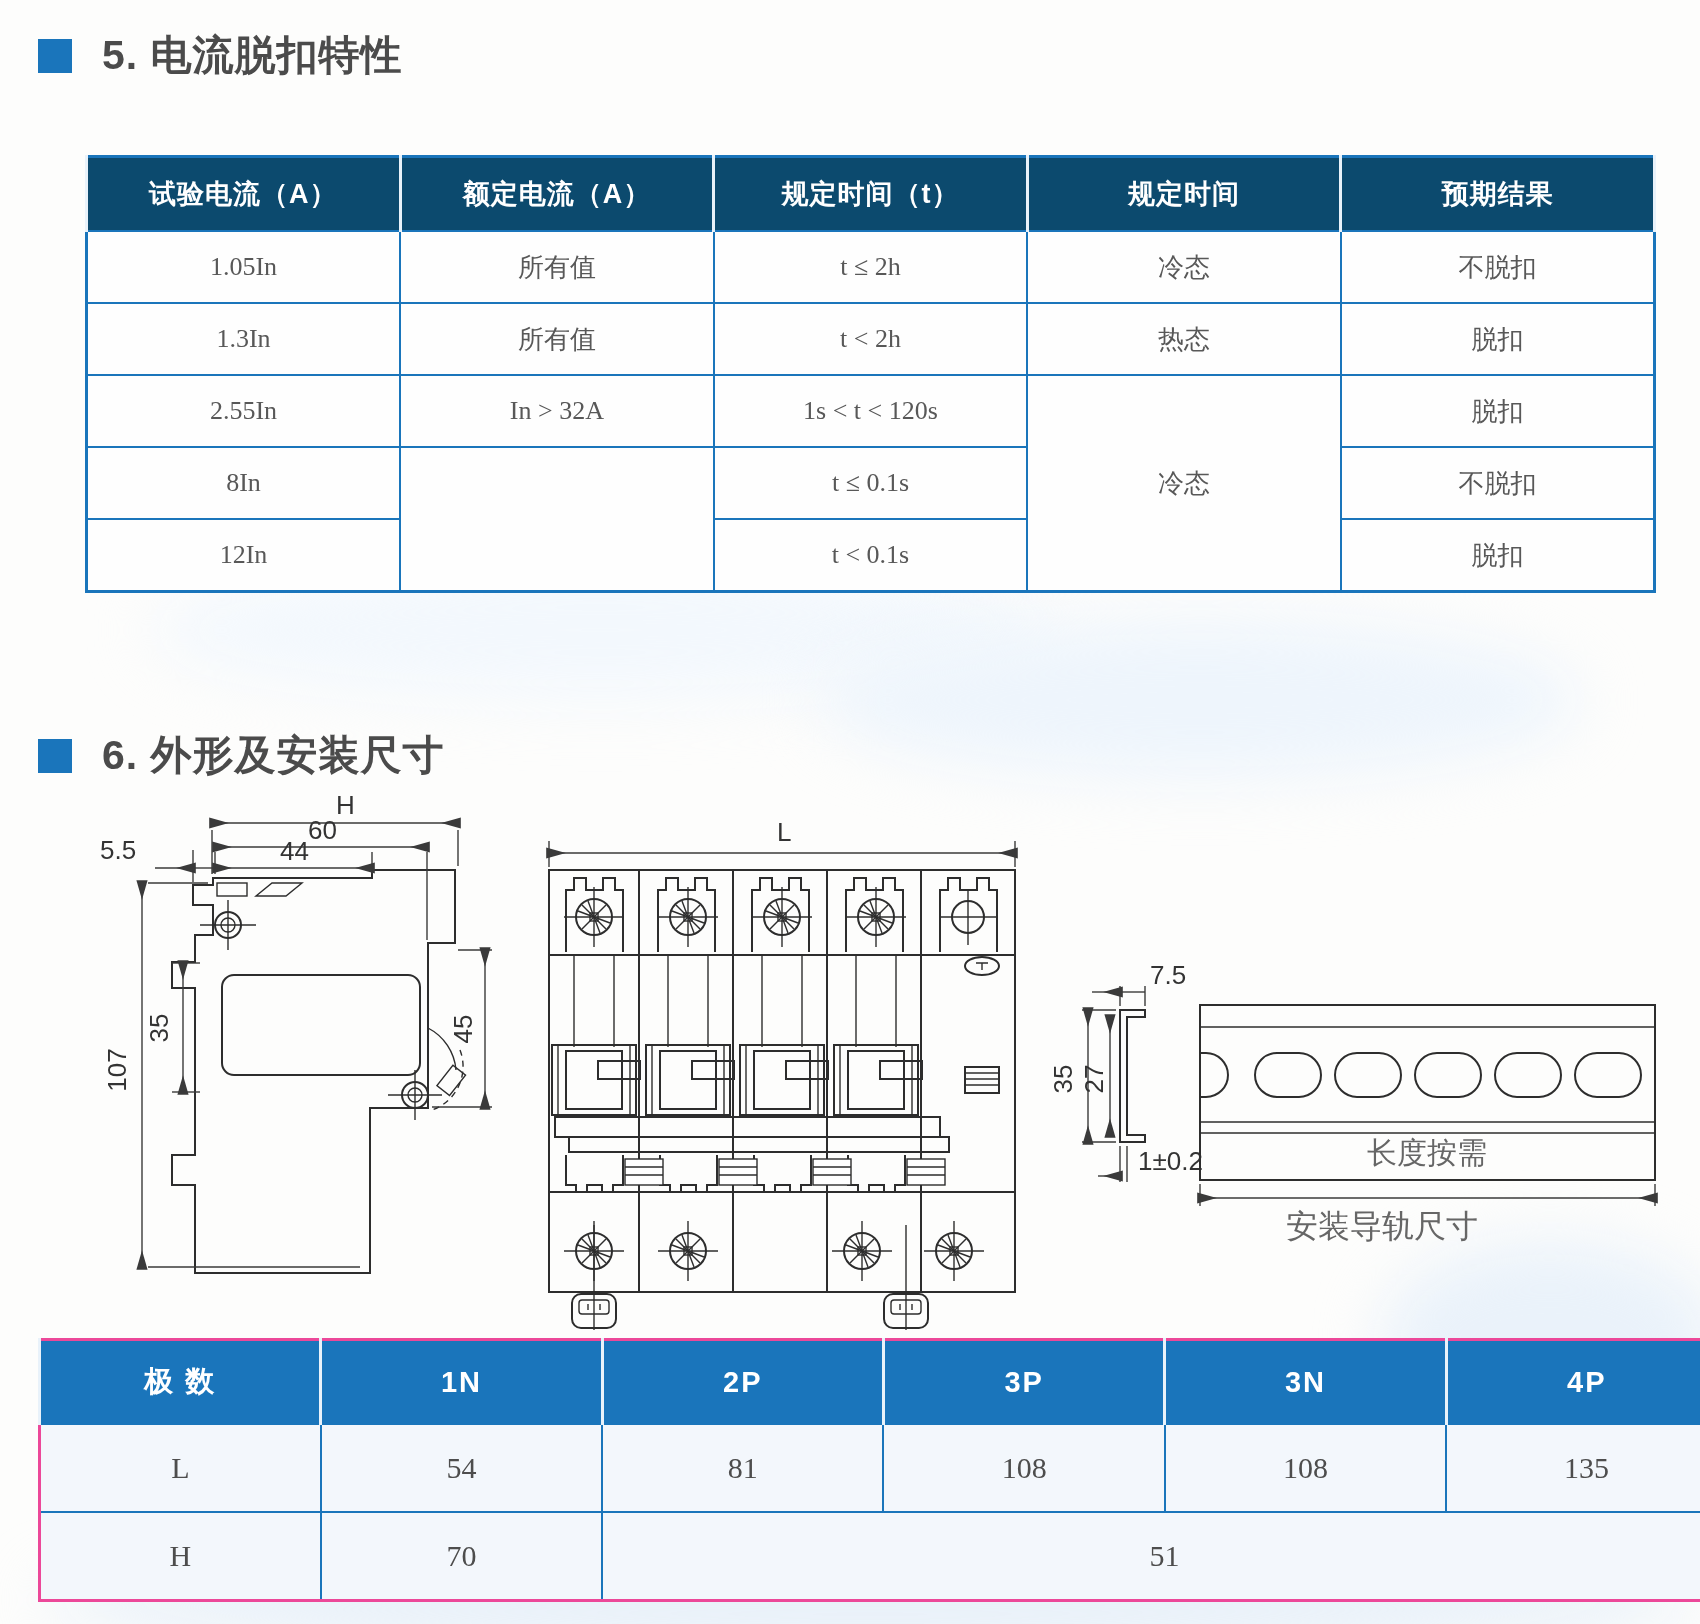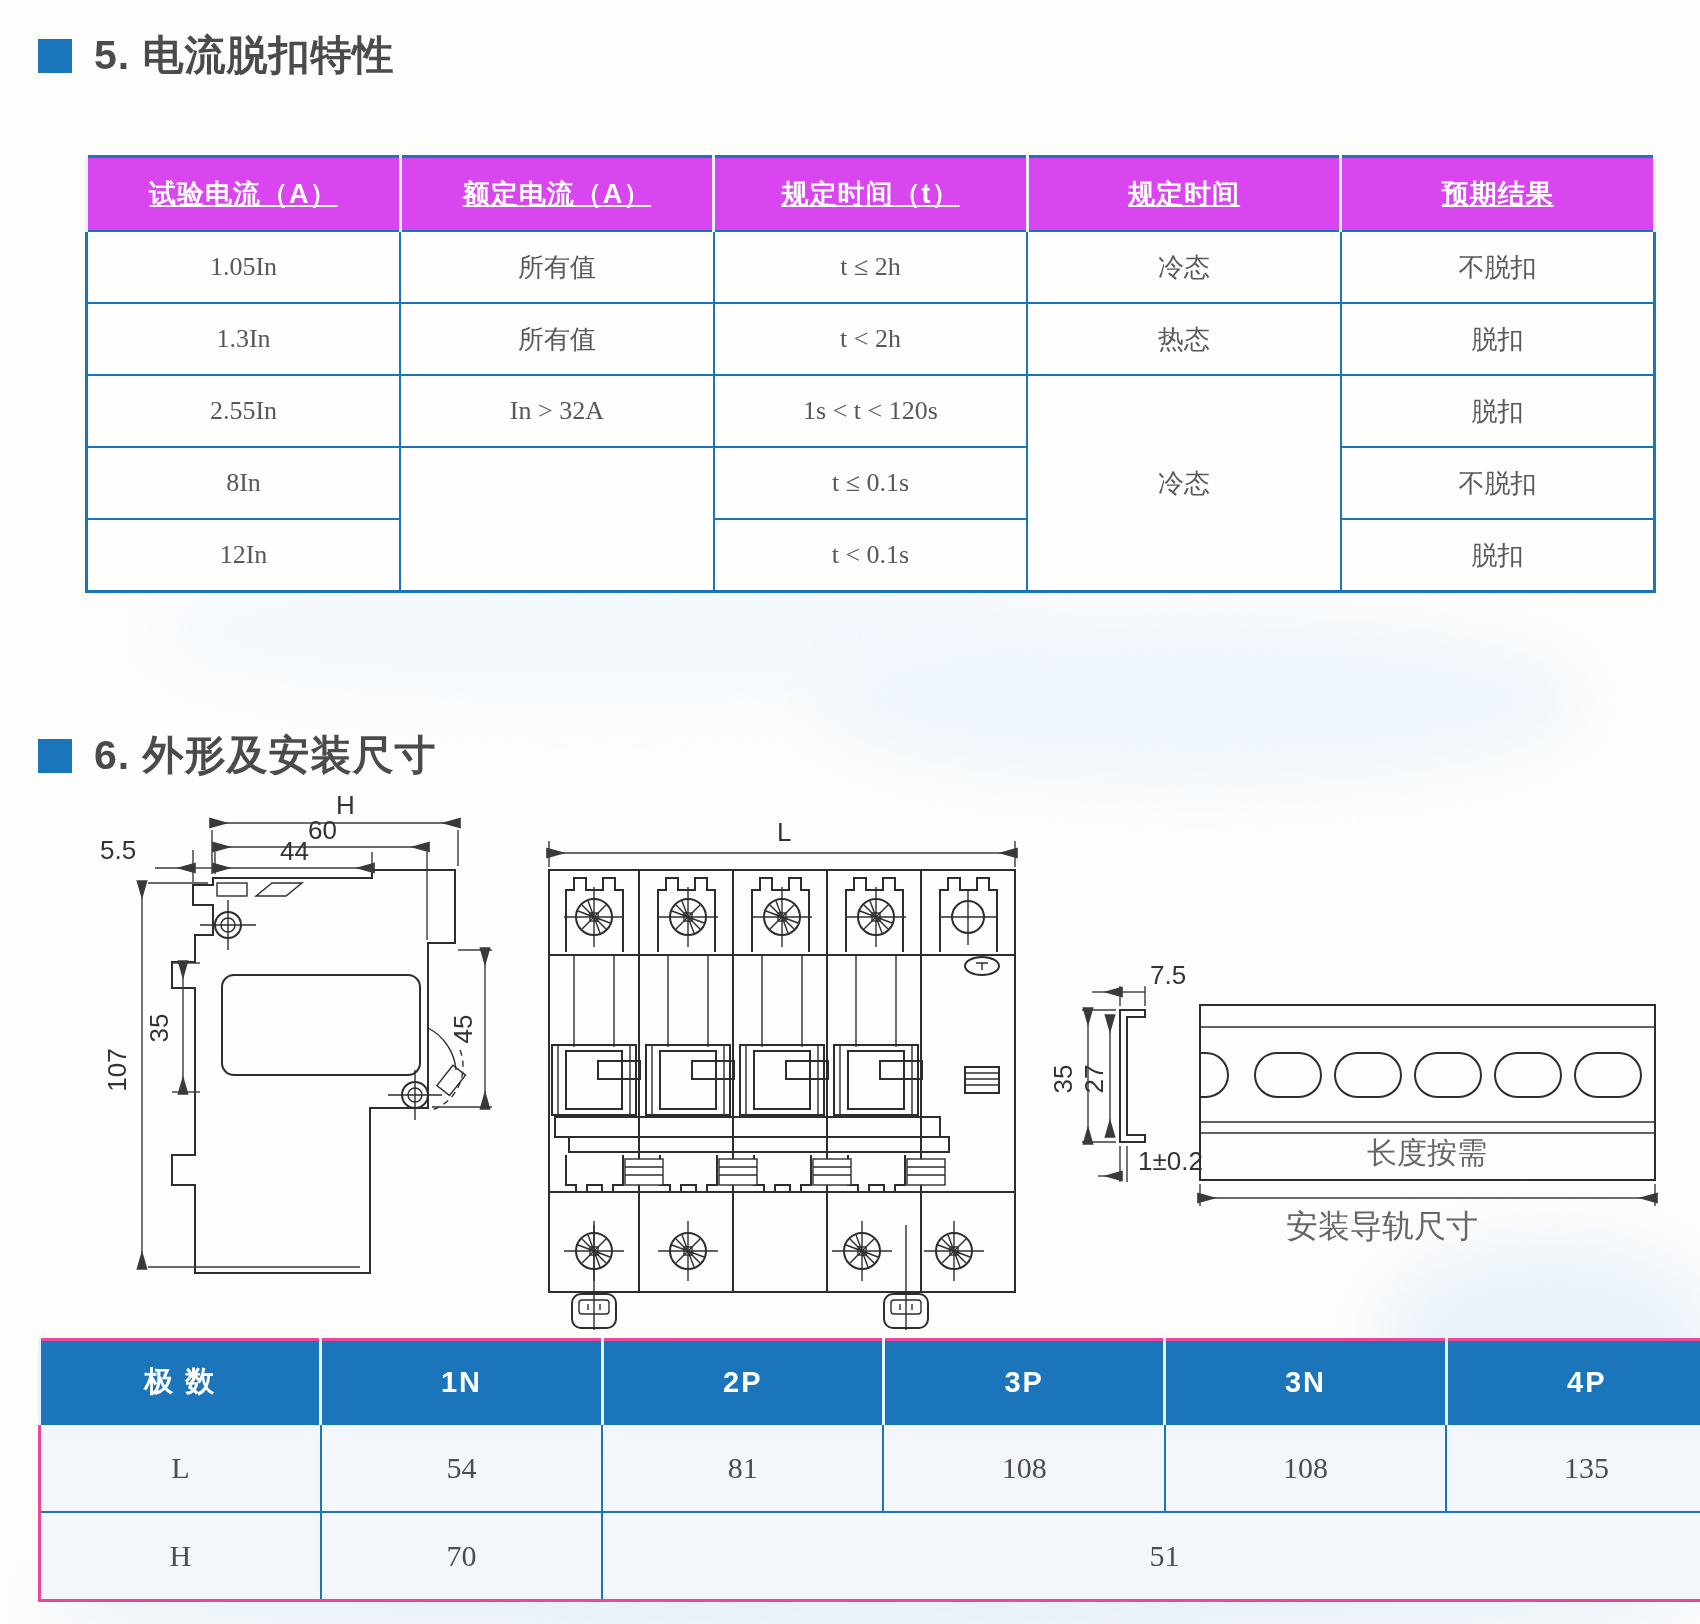--- a/index.html
+++ b/index.html
@@ -6,29 +6,29 @@
   body{width:1700px;height:1624px;position:relative;overflow:hidden;
        background:#fdfdfc;font-family:"Liberation Sans",sans-serif;}
   
   .wash{position:absolute;border-radius:50%;filter:blur(30px);pointer-events:none;}
   .wash.w1{left:150px;top:560px;width:900px;height:140px;background:#f3f8fd;}
   .wash.w2{left:820px;top:620px;width:760px;height:160px;background:#eef5fc;}
   .wash.w3{left:40px;top:1540px;width:1660px;height:120px;background:#e9f1f9;}
   .wash.w4{left:300px;top:1380px;width:700px;height:220px;background:#ffffff;opacity:.8;}
   .wash.w5{left:1380px;top:1240px;width:340px;height:200px;background:#eaf2fa;}
 
-  .section-title{position:absolute;display:flex;align-items:center;gap:22px;}
+  .section-title{position:absolute;display:flex;align-items:center;gap:30px;}
   .bullet{width:34px;height:34px;background:#1a75bb;flex:0 0 auto;}
   .section-title .txt{font-size:41px;font-weight:bold;color:#4b4b4b;letter-spacing:1px;}
 
   table{border-collapse:collapse;table-layout:fixed;position:absolute;}
   .t1{left:85px;top:155px;width:1571px;border:3px solid #1a75bb;}
-  .t1 th{height:70px;background:#d946ef;color:#ffffff;font-size:27px;font-weight:bold;
+  .t1 th{height:70px;background:#0c4a6e;color:#ffffff;font-size:27px;font-weight:bold;
          border-top:2px solid #1a75bb;border-bottom:2px solid #1a75bb;
-         border-left:3px solid #e9f2fa;border-right:3px solid #e9f2fa;letter-spacing:1px;text-decoration:underline;}
+         border-left:3px solid #e9f2fa;border-right:3px solid #e9f2fa;letter-spacing:1px;}
   .t1 td{height:68px;background:#fefefe;border:2px solid #1a75bb;text-align:center;
          font-family:"Liberation Serif",serif;font-size:26px;color:#585858;}
   .t2{left:38px;top:1338px;width:1691px;border:3px solid #ec4899;}
   .t2 th{height:80px;background:#1a75bb;color:#ffffff;font-size:29px;font-weight:bold;
          border-top:2px solid #1a75bb;border-bottom:2px solid #1a75bb;
          border-left:3px solid #e9f2fa;border-right:3px solid #e9f2fa;letter-spacing:2px;}
   .t2 td{height:84px;background:#f3f7fc;border:2px solid #1a75bb;text-align:center;
          font-family:"Liberation Serif",serif;font-size:30px;color:#4d4d4d;}
 
   svg{position:absolute;overflow:visible;}

